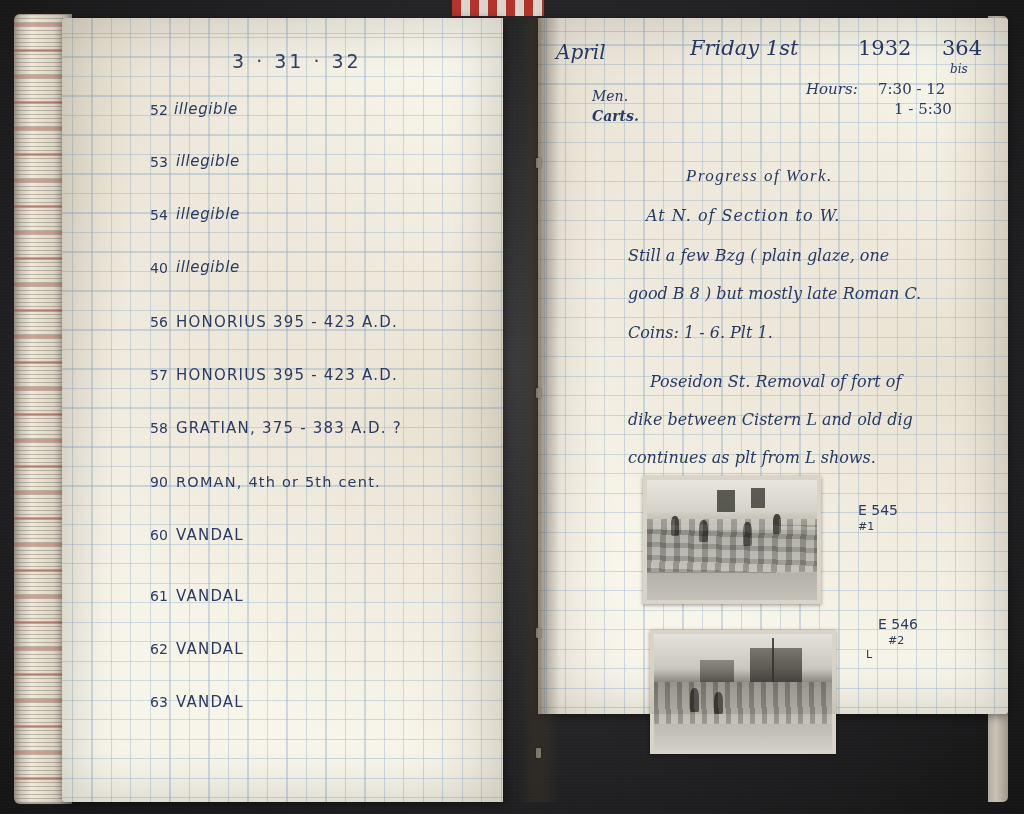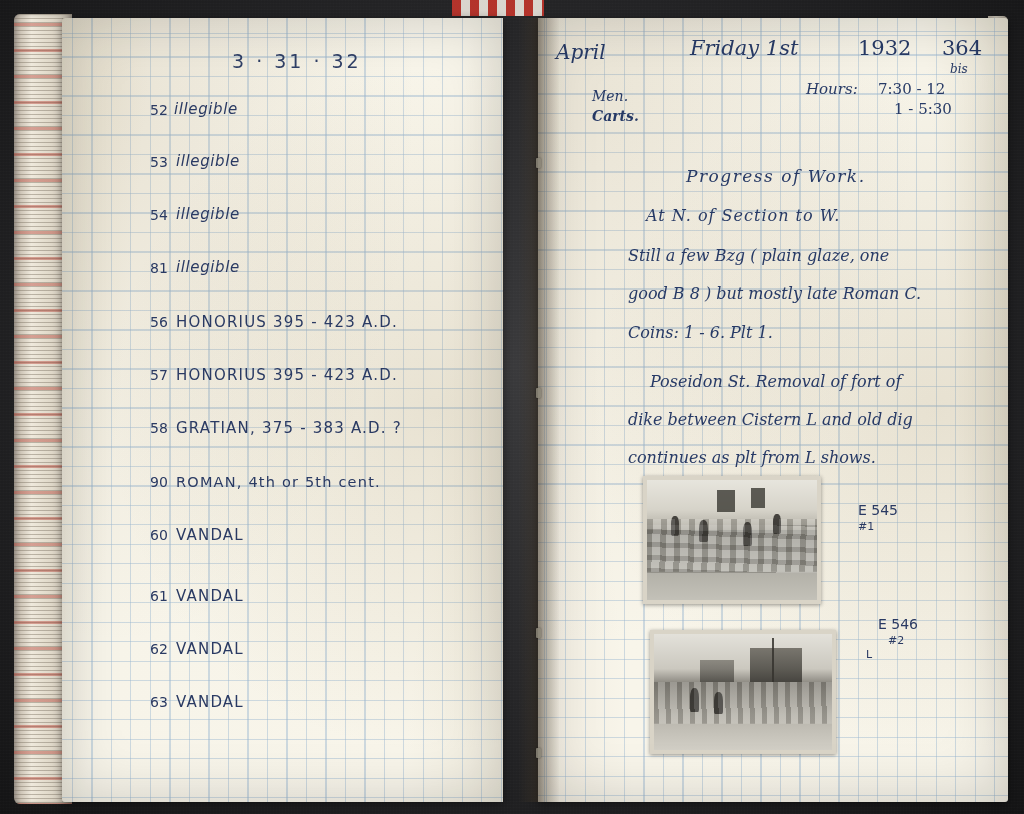--- a/index.html
+++ b/index.html
@@ -91,21 +91,21 @@
     top: 10px;
     background: #f6f3e7;
     box-shadow: 0 2px 10px rgba(0,0,0,.45);
   }
   .page-left {
     left: 48px; width: 441px; height: 784px;
     background: linear-gradient(95deg, #ece7d7 0%, #f7f4e9 18%, #f8f5ea 80%, #efebdd 100%);
     border-radius: 3px 0 0 3px;
   }
   .page-right {
-    left: 524px; width: 470px; height: 784px;
+    left: 524px; width: 470px; height: 696px;
     background: linear-gradient(265deg, #ece7d7 0%, #f7f4e9 16%, #f8f5ea 82%, #efeade 100%);
     border-radius: 0 3px 3px 0;
   }
   
   .grid {
     position: absolute; inset: 0;
     background-image:
       repeating-linear-gradient(0deg,  rgba(120,160,200,.45) 0 1px, rgba(0,0,0,0) 1px 19.5px),
       repeating-linear-gradient(90deg, rgba(120,160,200,.45) 0 1px, rgba(0,0,0,0) 1px 19.5px);
     background-position: 0 14px, 8px 0;
@@ -286,21 +286,21 @@
       <div>
         <div class="num" style="left:88px; top:84px;">52</div>
         <div class="entry illegible" style="left:112px; top:82px;">illegible</div>
 
         <div class="num" style="left:88px; top:136px;">53</div>
         <div class="entry illegible" style="left:114px; top:134px;">illegible</div>
 
         <div class="num" style="left:88px; top:189px;">54</div>
         <div class="entry illegible" style="left:114px; top:187px;">illegible</div>
 
-        <div class="num" style="left:88px; top:242px;">81</div>
+        <div class="num" style="left:88px; top:242px;">40</div>
         <div class="entry illegible" style="left:114px; top:240px;">illegible</div>
 
         <div class="num" style="left:88px; top:296px;">56</div>
         <div class="entry" style="left:114px; top:295px;">HONORIUS  395 - 423 A.D.</div>
 
         <div class="num" style="left:88px; top:349px;text-align:right;">57</div>
         <div class="entry" style="left:114px; top:348px;">HONORIUS  395 - 423 A.D.</div>
 
         <div class="num" style="left:88px; top:402px;">58</div>
         <div class="entry" style="left:114px; top:401px;">GRATIAN,  375 - 383 A.D. ?</div>
@@ -332,21 +332,21 @@
       <div class="rhw" style="left:320px; top:18px; font-size:21px; font-style:normal;">1932</div>
       <div class="rhw" style="left:404px; top:18px; font-size:21px; font-style:normal;">364</div>
       <div class="rhw" style="left:412px; top:44px; font-size:12px;">bis</div>
 
       <div class="rhw" style="left:54px; top:70px; font-size:14px;">Men.</div>
       <div class="rhw" style="left:54px; top:90px; font-size:14px;font-weight:bold;">Carts.</div>
       <div class="rhw" style="left:268px; top:62px; font-size:15px;">Hours:</div>
       <div class="rhw" style="left:340px; top:62px; font-size:15px; font-style:normal;">7:30 - 12</div>
       <div class="rhw" style="left:356px; top:82px; font-size:15px; font-style:normal;">1 - 5:30</div>
 
-      <div class="rhw" style="left:148px; top:148px; font-size:17px; letter-spacing:1.5px;">Progress of Work.</div>
+      <div class="rhw" style="left:148px; top:148px; font-size:17px; letter-spacing:1.5px;font-family:Liberation Serif, serif;">Progress of Work.</div>
 
       <div class="rhw" style="left:108px; top:188px; font-size:16px; letter-spacing:1px;">At N. of Section to W.</div>
       <div class="rhw" style="left:90px; top:228px; font-size:16px;">Still a few Bzg ( plain glaze, one</div>
       <div class="rhw" style="left:90px; top:266px; font-size:16px;">good B 8 ) but mostly late Roman C.</div>
       <div class="rhw" style="left:90px; top:305px; font-size:16px;">Coins: 1 - 6.          Plt 1.</div>
 
       <div class="rhw" style="left:112px; top:354px; font-size:16px;">Poseidon St.  Removal of fort of</div>
       <div class="rhw" style="left:90px; top:392px; font-size:16px;">dike between Cistern L and old dig</div>
       <div class="rhw" style="left:90px; top:430px; font-size:16px;">continues as plt from L shows.</div>
 

